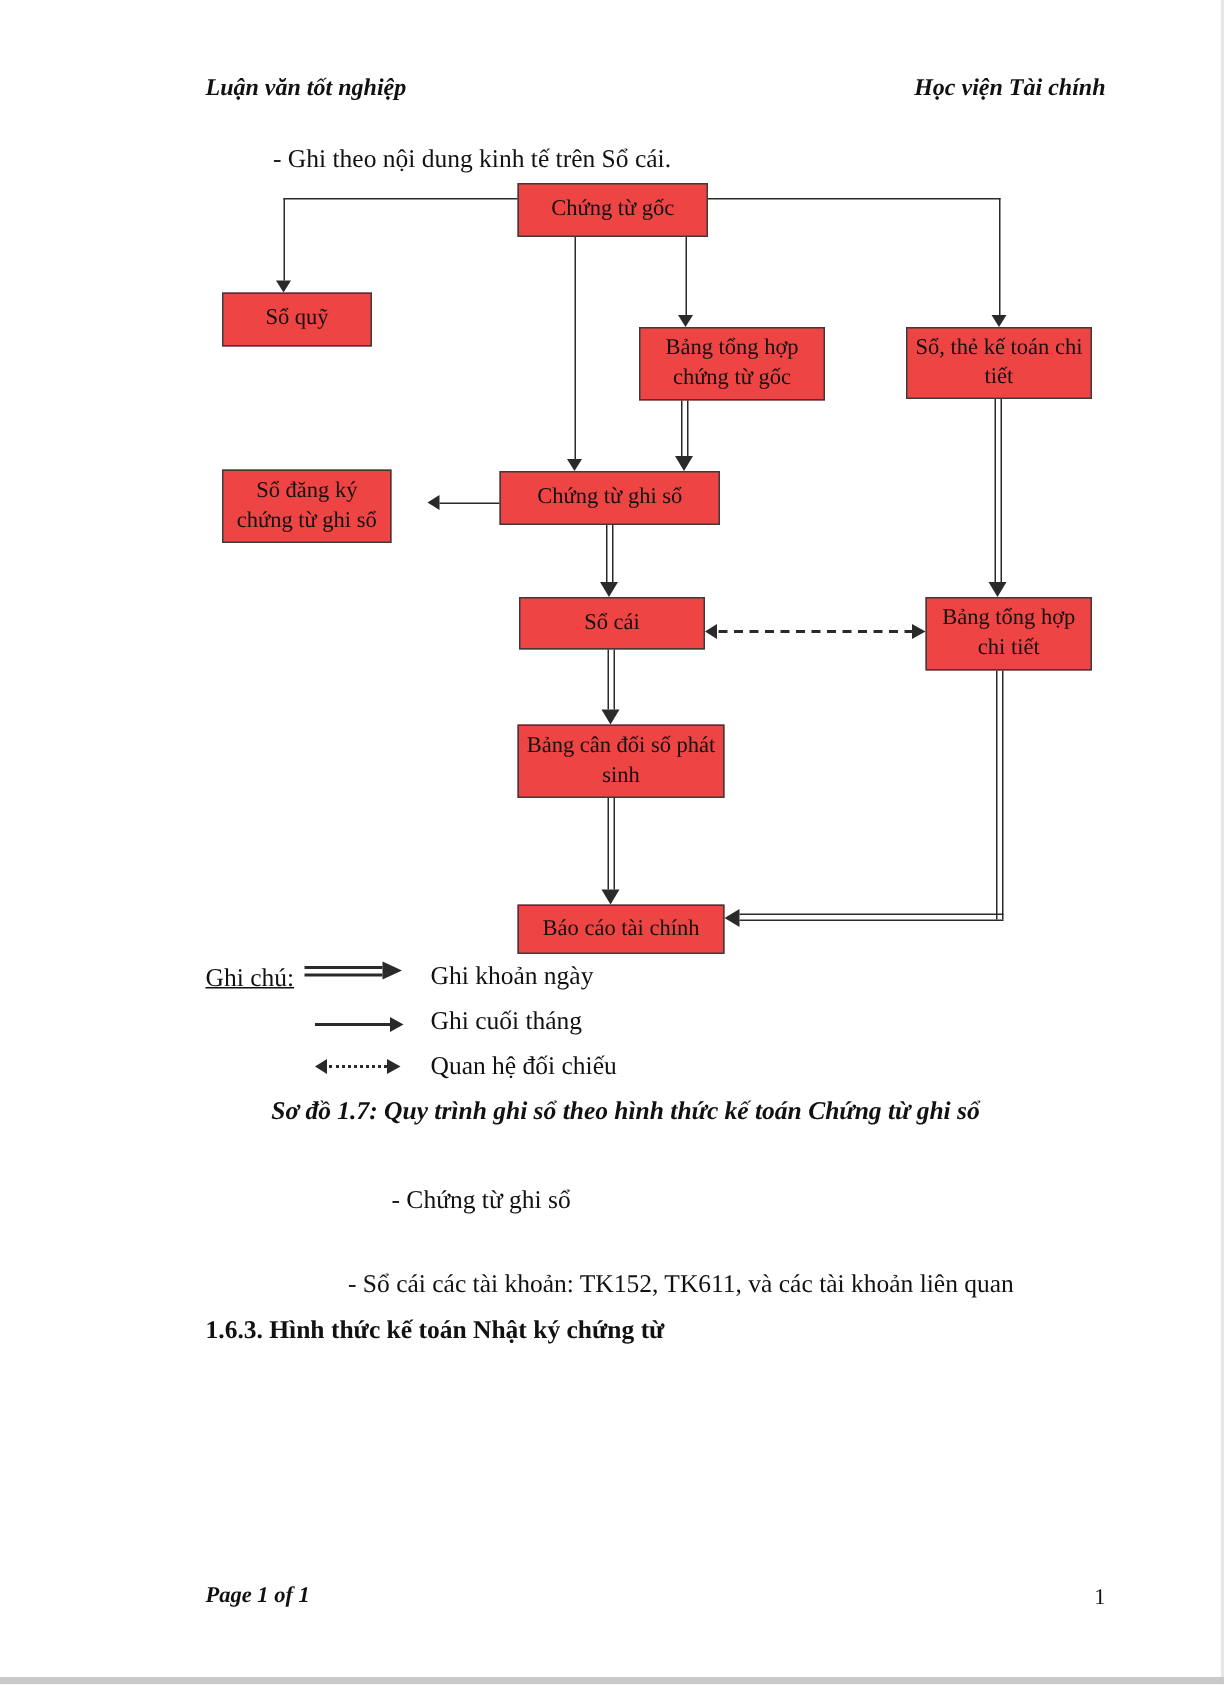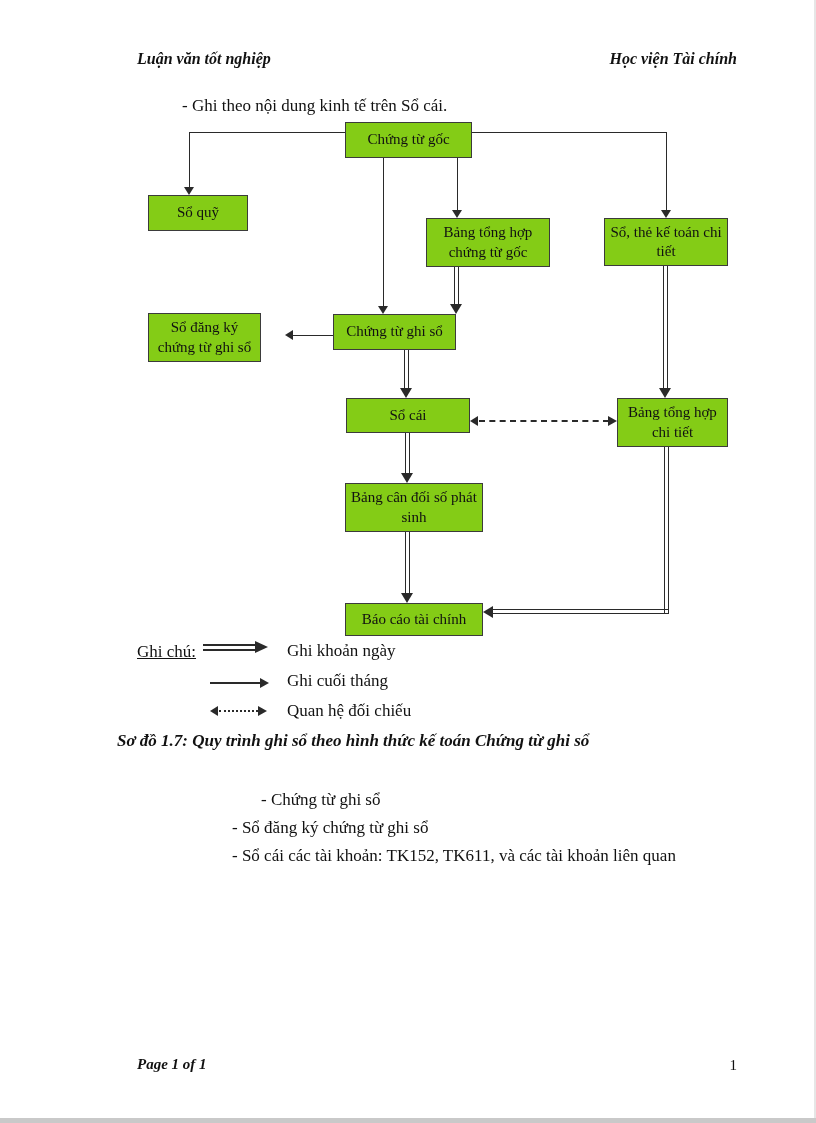--- a/index.html
+++ b/index.html
@@ -9,42 +9,42 @@
     background:#ffffff;
     font-family:"Liberation Serif","DejaVu Serif",serif;
     color:#111;
     overflow:hidden;
   }
   .edge-bottom{position:absolute;left:0;bottom:0;width:816px;height:5px;background:#c9c9c9;}
   .edge-right{position:absolute;right:0;top:0;width:2px;height:1123px;background:#e6e6e6;}
   .txt{position:absolute;white-space:nowrap;font-size:17px;line-height:1.25;}
   .hdr{font-size:16px;font-style:italic;font-weight:bold;}
   .node{
-    position:absolute;border:1px solid #3b3b3b;background:#84cc16;
+    position:absolute;border:1px solid #3b3b3b;background:#ef4444;
     display:flex;align-items:center;justify-content:center;
     text-align:center;font-size:15px;line-height:1.28;
     padding:1px 3px;box-sizing:border-box;
   }
   .hl{position:absolute;background:#2a2a2a;height:1px;}
   .vl{position:absolute;background:#2a2a2a;width:1px;}
   .dv{position:absolute;width:5px;border-left:1px solid #2a2a2a;border-right:1px solid #2a2a2a;box-sizing:border-box;}
   .dh{position:absolute;height:5px;border-top:1px solid #2a2a2a;border-bottom:1px solid #2a2a2a;box-sizing:border-box;}
   .dash{position:absolute;height:0;border-top:2px dashed #2a2a2a;}
   .dot{position:absolute;height:0;border-top:2px dotted #2a2a2a;}
   .tri{position:absolute;width:0;height:0;}
   .t-down-s{border-left:5px solid transparent;border-right:5px solid transparent;border-top:8px solid #2a2a2a;}
   .t-down-b{border-left:6px solid transparent;border-right:6px solid transparent;border-top:10px solid #2a2a2a;}
   .t-left-s{border-top:5px solid transparent;border-bottom:5px solid transparent;border-right:8px solid #2a2a2a;}
   .t-left-b{border-top:6px solid transparent;border-bottom:6px solid transparent;border-right:10px solid #2a2a2a;}
   .t-right-s{border-top:5px solid transparent;border-bottom:5px solid transparent;border-left:9px solid #2a2a2a;}
   .t-right-b{border-top:6px solid transparent;border-bottom:6px solid transparent;border-left:13px solid #2a2a2a;}
   .legend-dline{position:absolute;height:7px;border-top:2px solid #2a2a2a;border-bottom:2px solid #2a2a2a;box-sizing:border-box;}
   .legend-sline{position:absolute;height:2px;background:#2a2a2a;}
   .u{text-decoration:underline;}
-  .caption{position:absolute;left:117px;width:600px;text-align:left;font-size:17px;font-weight:bold;font-style:italic;white-space:nowrap;}
+  .caption{position:absolute;left:117px;width:600px;text-align:center;font-size:17px;font-weight:bold;font-style:italic;white-space:nowrap;}
   .heading{font-weight:bold;}
   .footer{font-size:15px;text-align:center;}
   .bi{font-weight:bold;font-style:italic;}
 </style>
 </head>
 <body>
 
 <div class="page">
 
   <div class="txt hdr" style="left:137px;top:49px;">Luận văn tốt nghiệp</div>
@@ -52,21 +52,21 @@
 
   <div class="txt" style="left:182px;top:95px;">- Ghi theo nội dung kinh tế trên Sổ cái.</div>
 
   <div>
 
     <div class="node" style="left:345px;top:122px;width:127px;height:36px;">Chứng từ gốc</div>
     <div class="node" style="left:148px;top:195px;width:100px;height:36px;">Sổ quỹ</div>
     <div class="node" style="left:406px;top:218px;width:124px;height:49px;margin-left:20px;">Bảng tổng hợp chứng từ gốc</div>
     <div class="node" style="left:604px;top:218px;width:124px;height:48px;">Sổ, thẻ kế toán chi tiết</div>
     <div class="node" style="left:148px;top:313px;width:113px;height:49px;">Sổ đăng ký chứng từ ghi sổ</div>
-    <div class="node" style="left:333px;top:314px;width:123px;height:36px;">Chứng từ ghi sổ</div>
+    <div class="node" style="left:333px;top:314px;width:147px;height:36px;">Chứng từ ghi sổ</div>
     <div class="node" style="left:346px;top:398px;width:124px;height:35px;">Sổ cái</div>
     <div class="node" style="left:617px;top:398px;width:111px;height:49px;">Bảng tổng hợp chi tiết</div>
     <div class="node" style="left:345px;top:483px;width:138px;height:49px;">Bảng cân đối số phát sinh</div>
     <div class="node" style="left:345px;top:603px;width:138px;height:33px;">Báo cáo tài chính</div>
 
     <div class="hl" style="left:189px;top:132px;width:156px;"></div>
     <div class="vl" style="left:189px;top:132px;height:55px;"></div>
     <div class="tri t-down-s" style="left:184px;top:187px;"></div>
 
     <div class="hl" style="left:472px;top:132px;width:195px;"></div>
@@ -117,21 +117,21 @@
 
     <div class="dot" style="left:219px;top:710px;width:39px;"></div>
     <div class="tri t-left-s" style="left:210px;top:706px;"></div>
     <div class="tri t-right-s" style="left:258px;top:706px;"></div>
     <div class="txt" style="left:287px;top:700px;">Quan hệ đối chiếu</div>
 
     <div class="caption" style="top:731px;">Sơ đồ 1.7: Quy trình ghi sổ theo hình thức kế toán Chứng từ ghi sổ</div>
   </div>
 
   <div class="txt" style="left:244px;top:789px;margin-left:17px;">- Chứng từ ghi sổ</div>
-  <div class="txt" style="left:232px;top:817px;">- Sổ đăng ký chứng từ ghi sổ</div>
   <div class="txt" style="left:232px;top:845px;">- Sổ cái các tài khoản: TK152, TK611, và các tài khoản liên quan</div>
+  <div class="txt heading" style="left:137px;top:876px;">1.6.3. Hình thức kế toán Nhật ký chứng từ</div>
 
   <div class="txt footer bi" style="left:137px;top:1055px;">Page 1 of 1</div>
   <div class="txt footer" style="left:637px;top:1056px;width:100px;text-align:right;">1</div>
 
   <div class="edge-right"></div>
   <div class="edge-bottom"></div>
 </div>
 
 </body></html>

